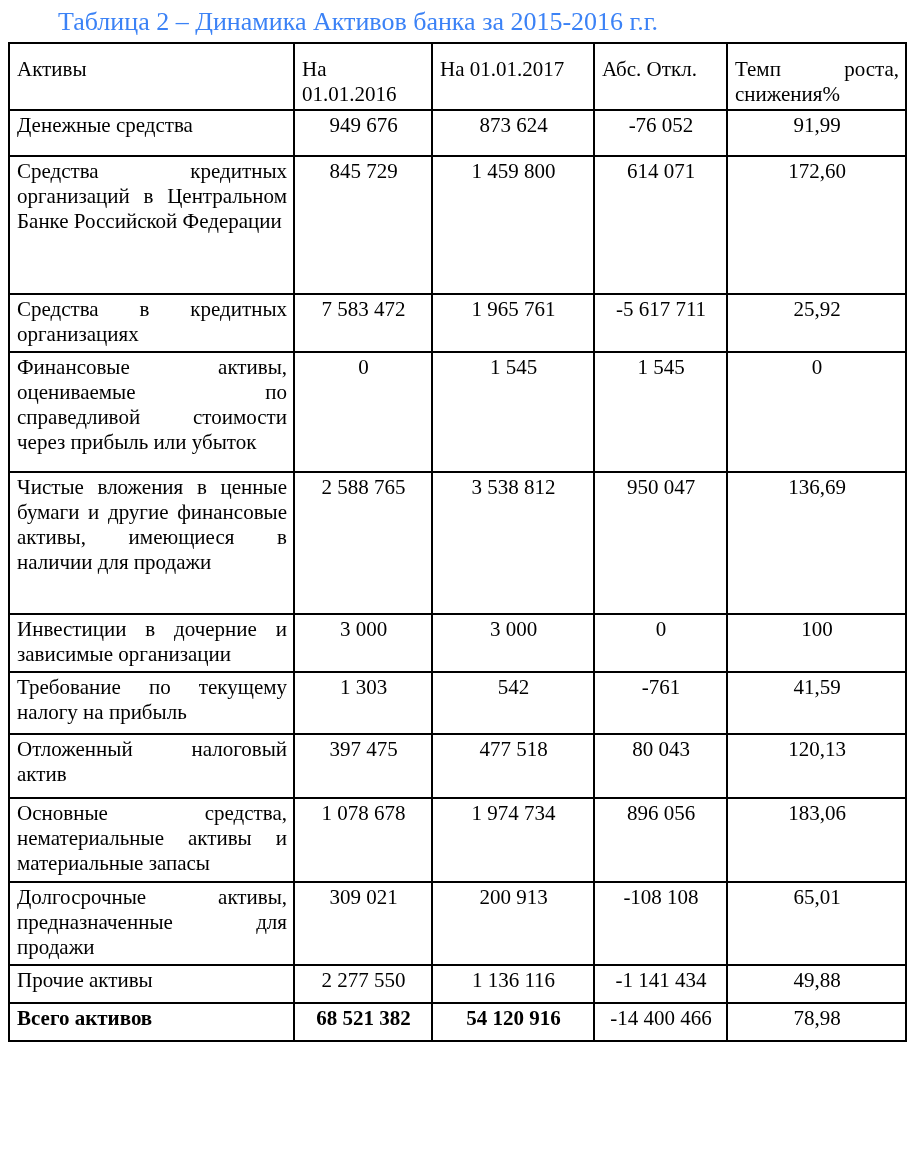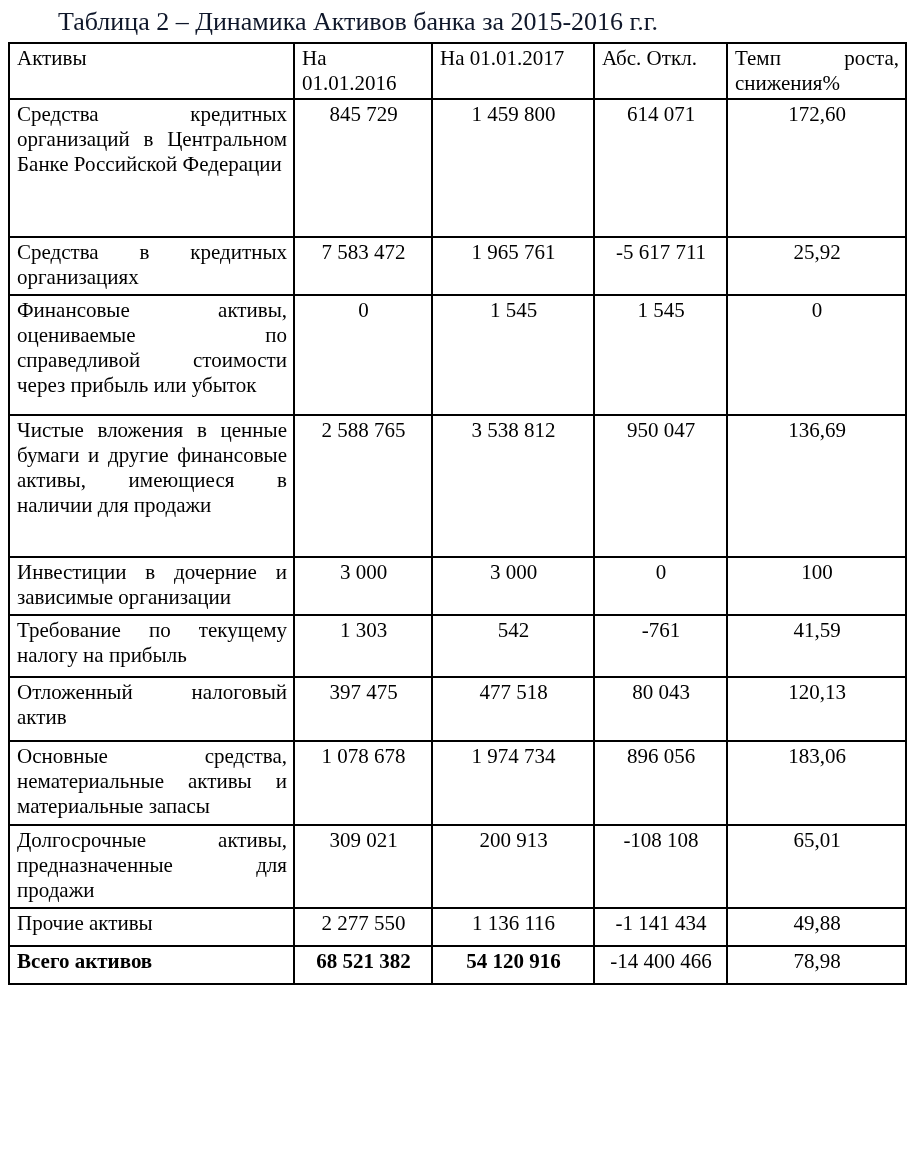--- a/index.html
+++ b/index.html
@@ -9,42 +9,42 @@
     background: #ffffff;
     color: #000000;
     font-family: "Liberation Serif", "DejaVu Serif", serif;
     overflow: hidden;
   }
   .page { position: relative; width: 910px; height: 1155px; background: #ffffff; }
   .caption {
     margin: 7px 0 5px 58px;
     font-size: 26px;
     line-height: 30px;
-    color: #0f172a;
+    color: #3b82f6;
     white-space: nowrap;
   }
   table.assets {
     border-collapse: collapse;
     table-layout: fixed;
     margin-left: 8px;
     width: 897px;
     font-size: 21px;
     line-height: 25px;
   }
   table.assets td {
     border: 2px solid #000000;
     padding: 2px 6px 4px 7px;
     vertical-align: top;
     overflow: hidden;
   }
   
   td.c-label { text-align: justify; padding-top: 7px; }
   td.c-mid   { text-align: center;  padding-top: 6px; }
   td.c-top   { text-align: center;  padding-top: 1px; }
-  tr.hdr td  { text-align: left; padding-top: 2px; padding-bottom: 2px; vertical-align: top; }
+  tr.hdr td  { text-align: left; padding-top: 13px; padding-bottom: 2px; vertical-align: top; }
   tr.hdr td.c-just { text-align: justify; }
   .bold { font-weight: bold; }
   
   tr.h-hdr  { height: 54px; }
   tr.h-r0   { height: 46px; }
   tr.h-r1   { height: 138px; }
   tr.h-r2   { height: 48px; }
   tr.h-r3   { height: 58px; padding-left: 32px; }
   tr.h-r4   { height: 120px; }
   tr.h-r5   { height: 56px; }
@@ -74,20 +74,27 @@
     </colgroup>
     <tbody>
       <tr class="hdr h-hdr">
         <td class="c-label">Активы</td>
         <td>На 01.01.2016</td>
         <td>На 01.01.2017</td>
         <td>Абс. Откл.</td>
         <td class="c-just">Темп роста, снижения%</td>
       </tr>
 
+      <tr class="h-r0">
+        <td class="c-label">Денежные средства</td>
+        <td class="c-mid">949 676</td>
+        <td class="c-mid">873 624</td>
+        <td class="c-top">-76 052</td>
+        <td class="c-top">91,99</td>
+      </tr>
 
       <tr class="h-r1">
         <td class="c-label">Средства кредитных организаций в Центральном Банке Российской Федерации</td>
         <td class="c-mid">845 729</td>
         <td class="c-mid">1 459 800</td>
         <td class="c-top">614 071</td>
         <td class="c-top">172,60</td>
       </tr>
 
 

